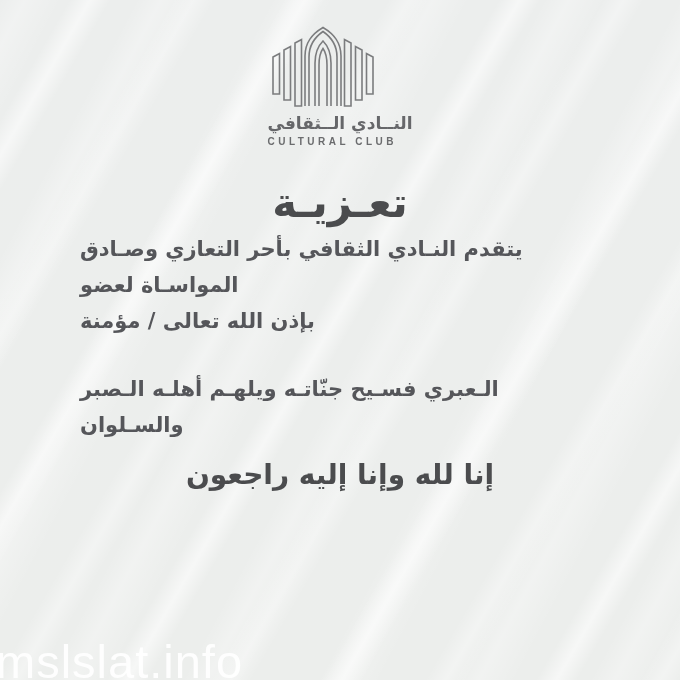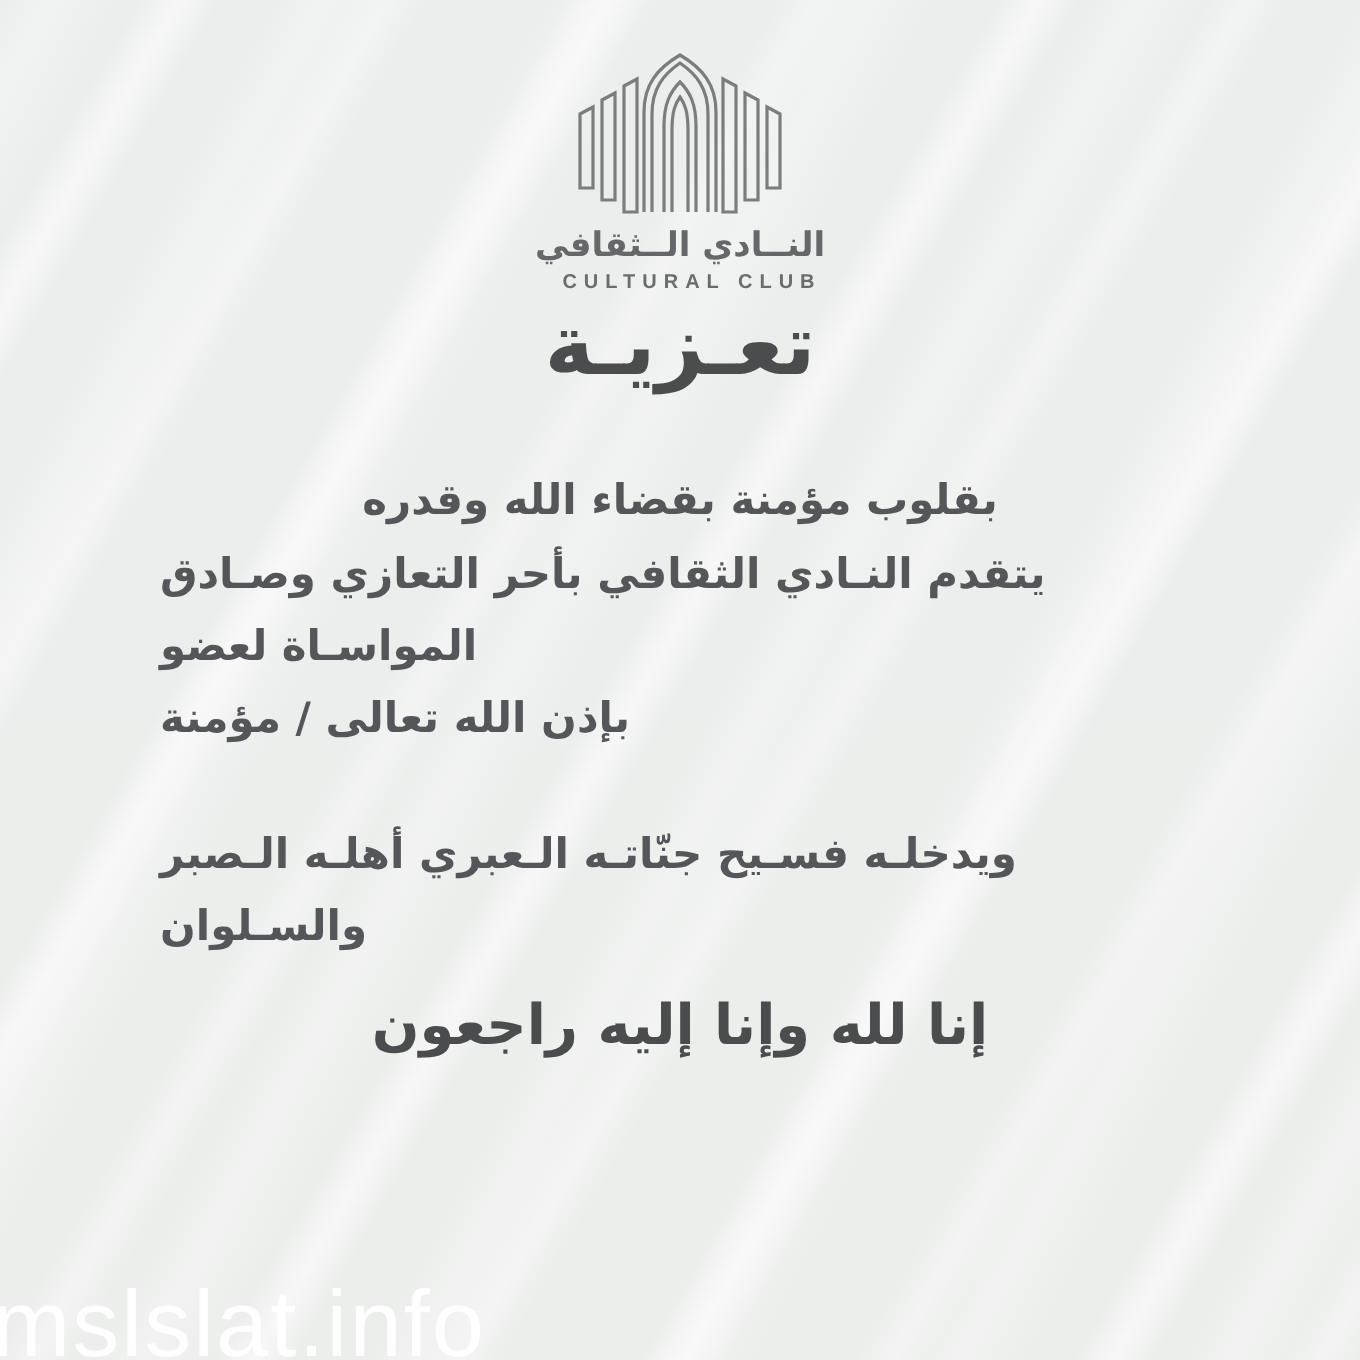--- a/index.html
+++ b/index.html
@@ -13,26 +13,26 @@
         rgba(255,255,255,0) 150px, rgba(255,255,255,.35) 168px,
         rgba(255,255,255,0) 186px),
       repeating-linear-gradient(118deg,
         rgba(255,255,255,0) 0px, rgba(255,255,255,.28) 22px,
         rgba(255,255,255,0) 55px, rgba(255,255,255,0) 120px),
       linear-gradient(#ecEEed,#eceeec);
     background-color:#eceeed;
     display:flex;flex-direction:column;align-items:center;
     padding-top:26px;
   }
-  .logo{display:flex;flex-direction:column;align-items:center;}
+  .logo{display:flex;flex-direction:column;align-items:flex-start;}
   .logo svg{display:block;}
   .logo-ar{font-size:17px;font-weight:bold;color:#66676a;margin-top:6px;direction:rtl;line-height:1.1;}
   .logo-en{font-family:"Liberation Sans",sans-serif;font-size:10px;font-weight:bold;color:#6b6c6e;
-           letter-spacing:3.5px;margin-top:3px;margin-left:12px;}
-  .title{font-size:42px;font-weight:bold;color:#4b4c4e;direction:rtl;line-height:52px;}
+           letter-spacing:3.5px;margin-top:3px;}
+  .title{font-size:42px;font-weight:bold;color:#4b4c4e;margin-top:30px;direction:rtl;line-height:52px;}
   .intro{font-size:21px;font-weight:bold;color:#55565a;margin-top:34px;direction:rtl;line-height:34px;}
   .para{font-size:21px;font-weight:bold;color:#55565a;direction:rtl;text-align:left;line-height:36px;}
   .para1{margin-top:2px;max-width:520px;}
   .para2{margin-top:32px;max-width:520px;}
   .closing{font-size:28px;font-weight:bold;color:#4b4c4e;margin-top:12px;direction:rtl;line-height:40px;}
   .watermark{
     position:absolute;left:-4px;bottom:-9px;
     font-family:"Liberation Sans",sans-serif;font-size:47px;color:rgba(255,255,255,.92);
     letter-spacing:1px;pointer-events:none;
   }
@@ -57,27 +57,26 @@
       <path d="M84,17 L77.5,13.5 L77.5,80 L84,80 Z"></path>
       <path d="M95,24 L88.5,20.5 L88.5,74 L95,74 Z"></path>
       <path d="M106,31 L99.5,27.5 L99.5,68 L106,68 Z"></path>
     </svg>
     <div class="logo-ar">النــادي الــثقافي</div>
     <div class="logo-en">CULTURAL CLUB</div>
   </div>
 
   <div class="title">تعـزيـة</div>
 
-  <div class="intro">بقلوب مؤمنة بقضاء الله وقدره</div>
 
   <div class="para para1">
     <div>يتقدم النـادي الثقافي بأحر التعازي وصـادق المواسـاة لعضو</div>
     <div>بإذن الله تعالى / مؤمنة</div>
   </div>
 
   <div class="para para2">
-    <div>ويدخلـه فسـيح جنّاتـه الـعبري أهلـه الـصبر والسـلوان</div>
+    <div>الـعبري فسـيح جنّاتـه ويلهـم أهلـه الـصبر والسـلوان</div>
   </div>
 
   <div class="closing">إنا لله وإنا إليه راجعون</div>
 
   <div class="watermark">mslslat.info</div>
 </div>
 
 </body></html>

